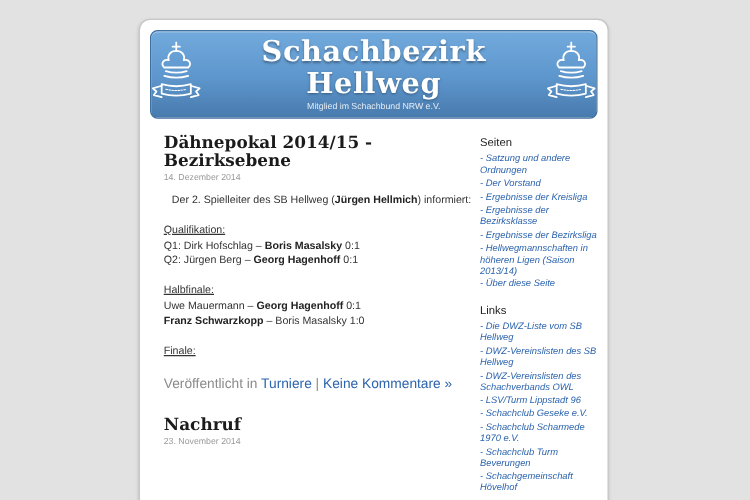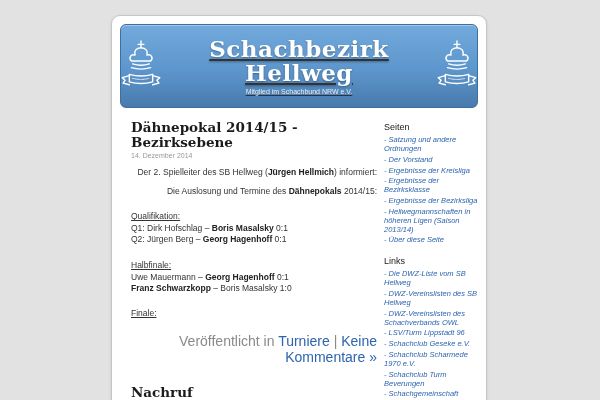--- a/index.html
+++ b/index.html
@@ -11,27 +11,27 @@
   }
   .page-wrap {
     position:absolute; left:111px; top:15px; width:374px; height:420px;
     background:#ffffff;
     border:1px solid #c6c6c6;
     border-radius:9px;
     box-shadow:0 1px 3px rgba(0,0,0,0.12);
   }
   
   .site-header {
-    margin:8px 8px 0 8px; height:84px;
+    margin:8px 8px 0 8px; height:71px;
     border-radius:6px;
     background:linear-gradient(to bottom,#72aadd 0%,#5d96cc 55%,#487aad 100%);
     border:1px solid #3f6f9e;
     box-shadow:inset 0 1px 0 rgba(255,255,255,0.35);
     display:flex; align-items:center; justify-content:center;
-    gap:12px; box-sizing:border-box;text-decoration:underline;
+    gap:12px; box-sizing:border-box;
   }
   .crown { flex:0 0 auto; margin-top:4px; }
   .head-text { text-align:center; }
   .site-title {
     margin:0;
     font-family:"DejaVu Serif","Liberation Serif",serif;
     font-weight:bold; font-size:23px; line-height:1.05;
     color:#ffffff; text-shadow:0 1px 2px rgba(0,0,0,0.35);
     letter-spacing:0.5px;
   }
@@ -48,21 +48,21 @@
     font-weight:bold; font-size:13.5px; color:#1b1b1b; line-height:1.1;
   }
   .post-date { font-size:7px; color:#999; margin:2px 0 0; }
   .post p, .rline { font-size:8.5px; line-height:1.32; color:#333; }
   .post p { margin:8px 0 0;text-align:right; }
   .rsec { margin-top:8px; }
   .rsec-head { font-size:8.5px; text-decoration:underline; color:#333; }
   .rline { margin:0; }
   .rline strong, .post p strong { font-weight:bold; color:#222; }
   .post-footer {
-    margin-top:13px; text-align:right; font-size:14px; color:#8a8a8a;
+    margin-top:13px; text-align:left; font-size:11px; color:#8a8a8a;
   }
   a.lnk { color:#2c64ae; text-decoration:none; cursor:pointer; }
   .post-2 { margin-top:20px; }
   
   .side-sec h3 {
     margin:0 0 4px; font-size:9px; font-weight:normal; color:#222;
   }
   .side-sec { margin-bottom:11px; }
   .side-links { margin:0; padding:0; list-style:none; }
   .side-links li {
@@ -108,21 +108,20 @@
 
   <div class="content">
 
     <div class="main-col">
 
       <div class="post">
         <h2 class="post-title">Dähnepokal 2014/15 - Bezirksebene</h2>
         <div class="post-date">14. Dezember 2014</div>
 
         <p><span>Der 2. Spielleiter des SB Hellweg (</span><strong>Jürgen Hellmich</strong><span>) informiert:</span></p>
-        <p><span>Die Auslosung und Termine des </span><strong>Dähnepokals</strong><span> 2014/15:</span></p>
 
         <div class="rsec">
           <span class="rsec-head">Qualifikation:</span>
           <div>
 
               <div class="rline"><span>Q1: Dirk Hofschlag – </span><strong>Boris Masalsky</strong><span> 0:1</span></div>
 
               <div class="rline"><span>Q2: Jürgen Berg – </span><strong>Georg Hagenhoff</strong><span> 0:1</span></div>
             </div>
         </div>

